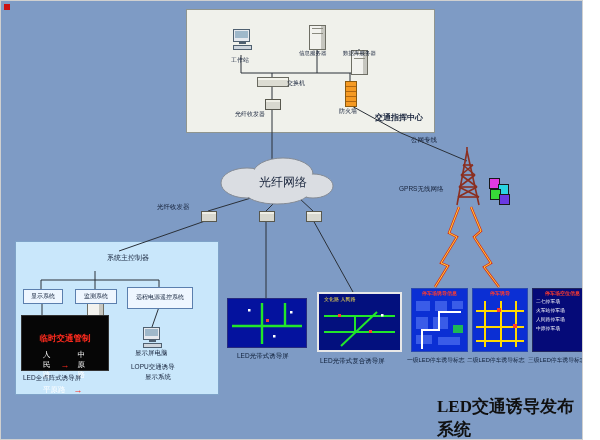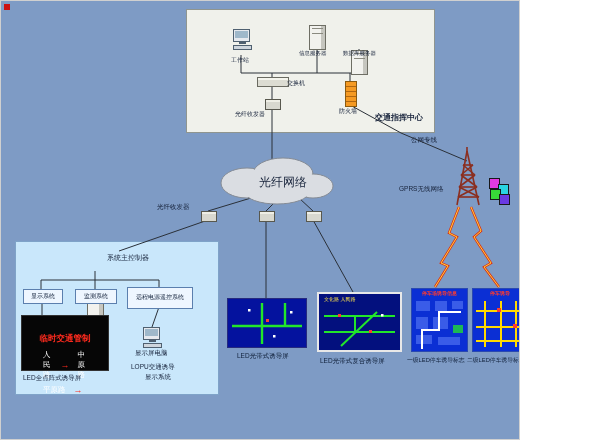--- a/index.html
+++ b/index.html
@@ -1,16 +1,16 @@
 <!DOCTYPE html>
 <html><head>
 <meta charset="utf-8">
 <style>
   html,body{margin:0;padding:0;background:#ffffff;}
-  #stage{position:relative;width:520px;height:440px;background:#7e9bc5;
+  #stage{position:relative;width:583px;height:440px;background:#7e9bc5;
          font-family:"Liberation Sans",sans-serif;overflow:hidden;border:1px solid #d0d0d0;box-sizing:border-box;}
   .abs{position:absolute;}
   .lbl{position:absolute;color:#16223a;white-space:nowrap;line-height:1.15;}
   
   .cc-box{position:absolute;left:185px;top:8px;width:247px;height:122px;background:#f0f1eb;border:1px solid #8f958f;}
   
   .panel{position:absolute;left:14px;top:240px;width:202px;height:152px;background:#c9e7fb;border:1px solid #7fa3c8;}
   
   .monitor{width:15px;height:11px;background:#e6e9ee;border:1px solid #4f6070;}
   .monitor .scr{margin:1px;height:7px;background:#9fb8ca;}
@@ -281,14 +281,15 @@
       </div>
       <div class="d3row">
         <span class="n">中原停车场</span>
         <span class="v">36</span>
       </div>
     </div>
   </div>
   <div class="cap" style="left:527px;top:355px;font-size:5.8px">三级LED停车诱导标志</div>
 
   <div class="abs" style="left:3px;top:3px;width:6px;height:6px;background:#cc1111"></div>
+  <div class="title">LED交通诱导发布系统</div>
 
 </div>
 
 </body></html>

